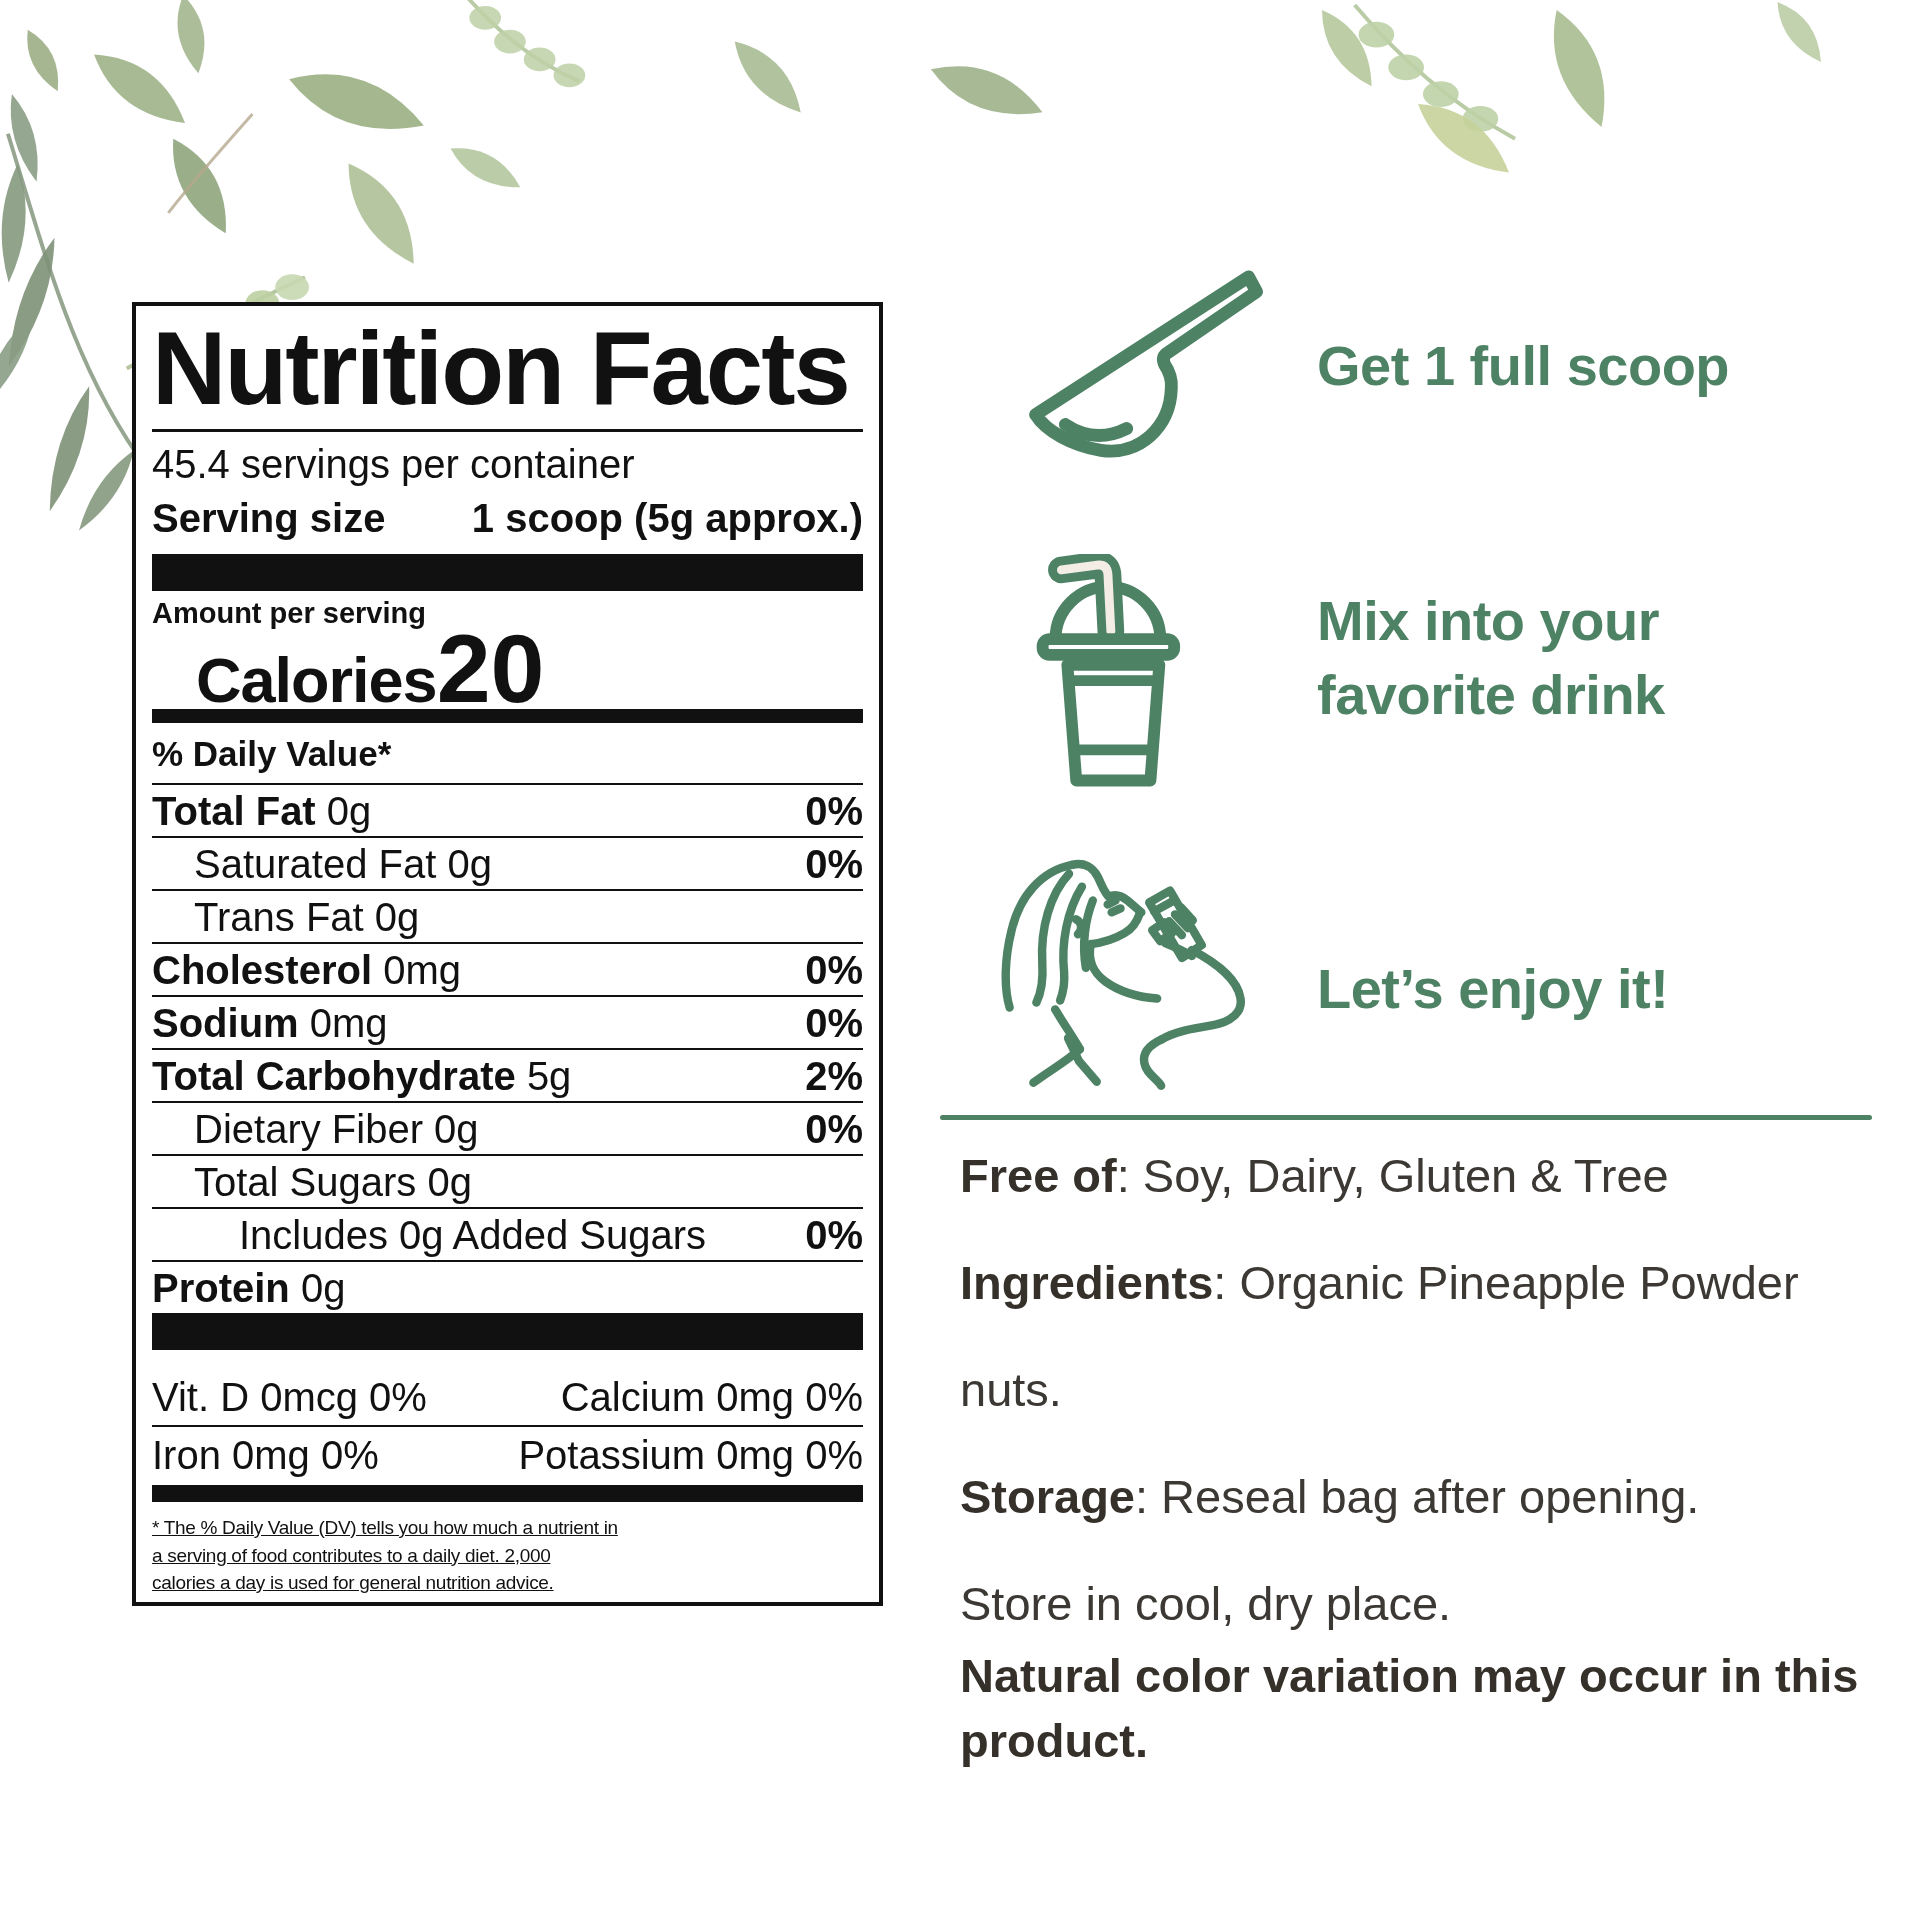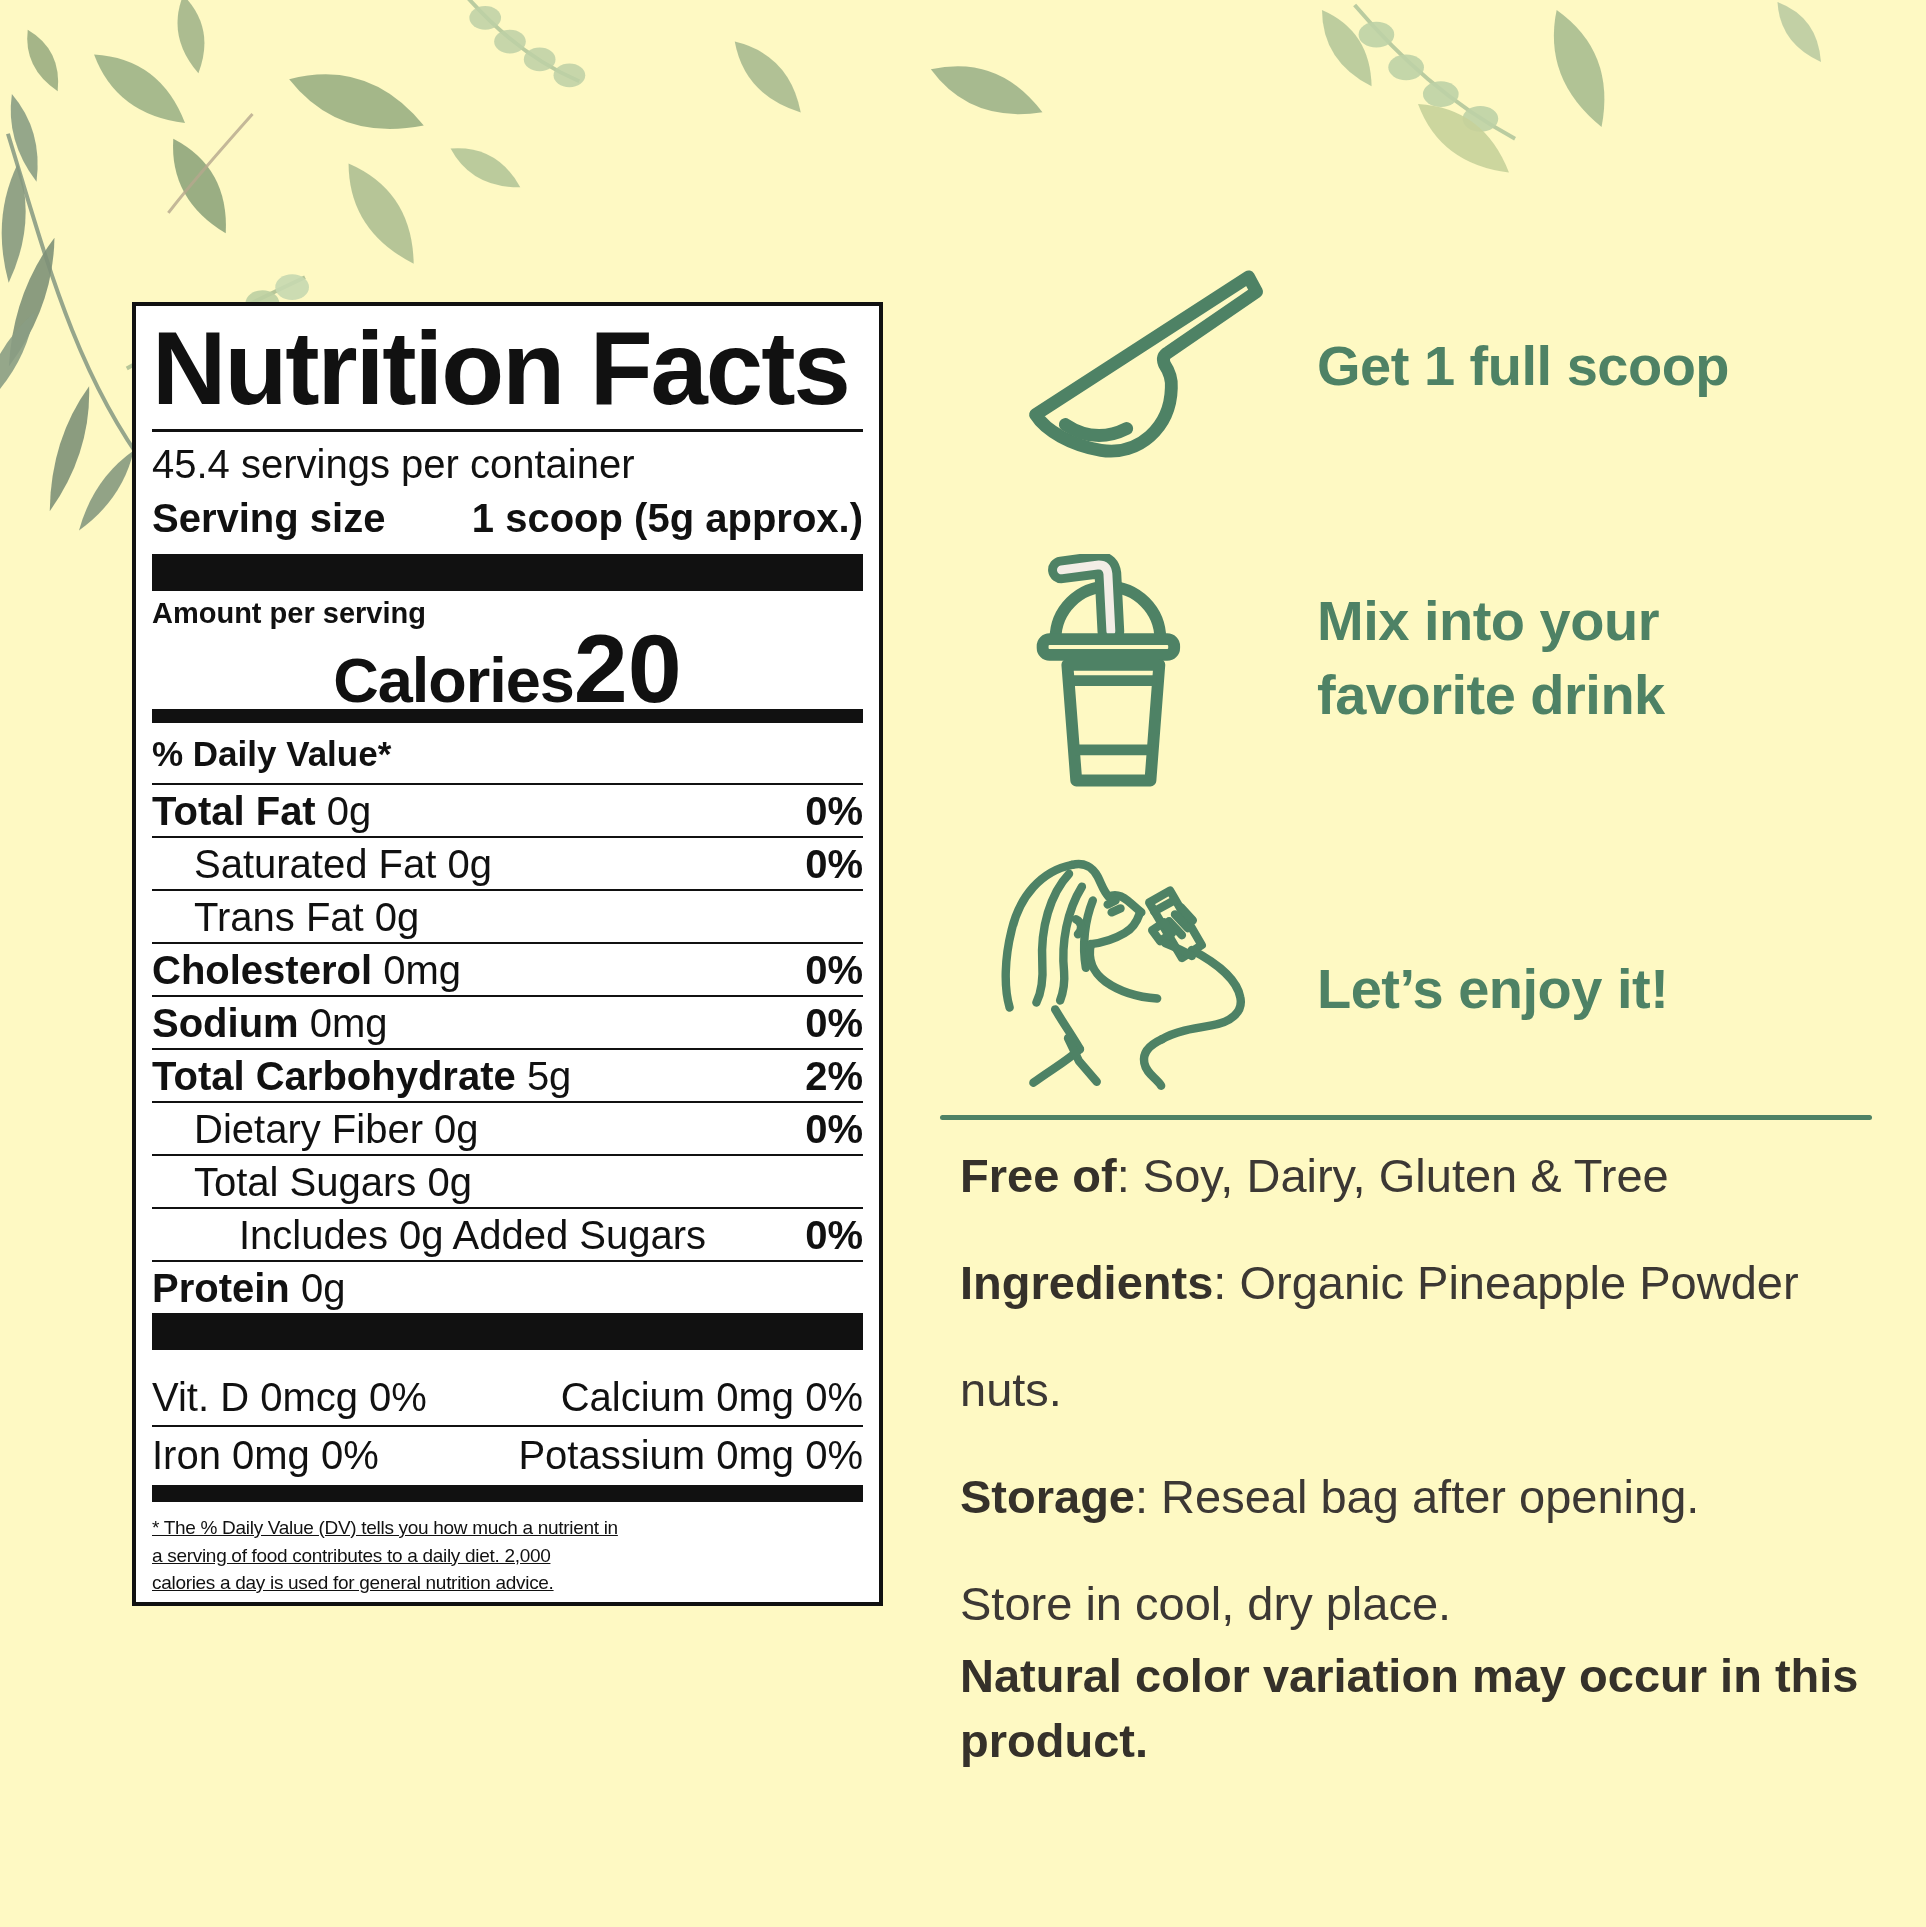--- a/index.html
+++ b/index.html
@@ -1,19 +1,19 @@
 <!DOCTYPE html>
 <html><head>
 <meta charset="utf-8">
 <style>
   * { margin:0; padding:0; box-sizing:border-box; }
   html,body { background:#f3ede6; }
   .canvas {
     position:relative; width:1927px; height:1928px;
-    background:#fef9c3; overflow:hidden;
+    background:#ffffff; overflow:hidden;
     font-family:"Liberation Sans", sans-serif;
     color:#121212;
   }
   svg { display:block; }
   .abs { position:absolute; }
 
   
   .leaves { position:absolute; left:0; top:0; width:1927px; height:614px; }
 
   
@@ -27,21 +27,21 @@
     padding:2px 0 8px; border-bottom:3px solid #111; white-space:nowrap;
   }
   .nf-serv { font-size:40px; line-height:1.3; padding-top:6px; }
   .nf-ss { display:flex; justify-content:space-between; font-size:40px; font-weight:700; line-height:1.3; padding:2px 0 10px;gap:48px; }
   .bar { background:#111111; }
   .bar-xl { height:37px; }
   .bar-md { height:14px; margin-top:6px; }
   .bar-lg { height:37px; }
   .bar-sm { height:17px; margin-top:2px; }
   .nf-aps { font-size:29px; font-weight:700; padding-top:6px; }
-  .nf-cal { display:flex; justify-content:center; align-items:baseline; height:73px; }
+  .nf-cal { display:flex; justify-content:flex-start; align-items:baseline; height:73px;margin-left:44px; }
   .nf-cal-label { font-size:63px; font-weight:700; letter-spacing:-1px; line-height:1.05; }
   .nf-cal-value { font-size:97px; font-weight:700; line-height:0.8; }
   .nf-dv { text-align:left; font-size:35px; font-weight:700; padding:11px 0 9px; border-bottom:2px solid #111; }
   .nf-row {
     display:flex; justify-content:space-between; align-items:baseline;
     font-size:40px; line-height:1.05; padding:5px 0 4px; border-bottom:2px solid #111;
   }
   .nf-row.last { border-bottom:none; }
   .b { font-weight:700; }
   .ind1 { padding-left:42px; }

